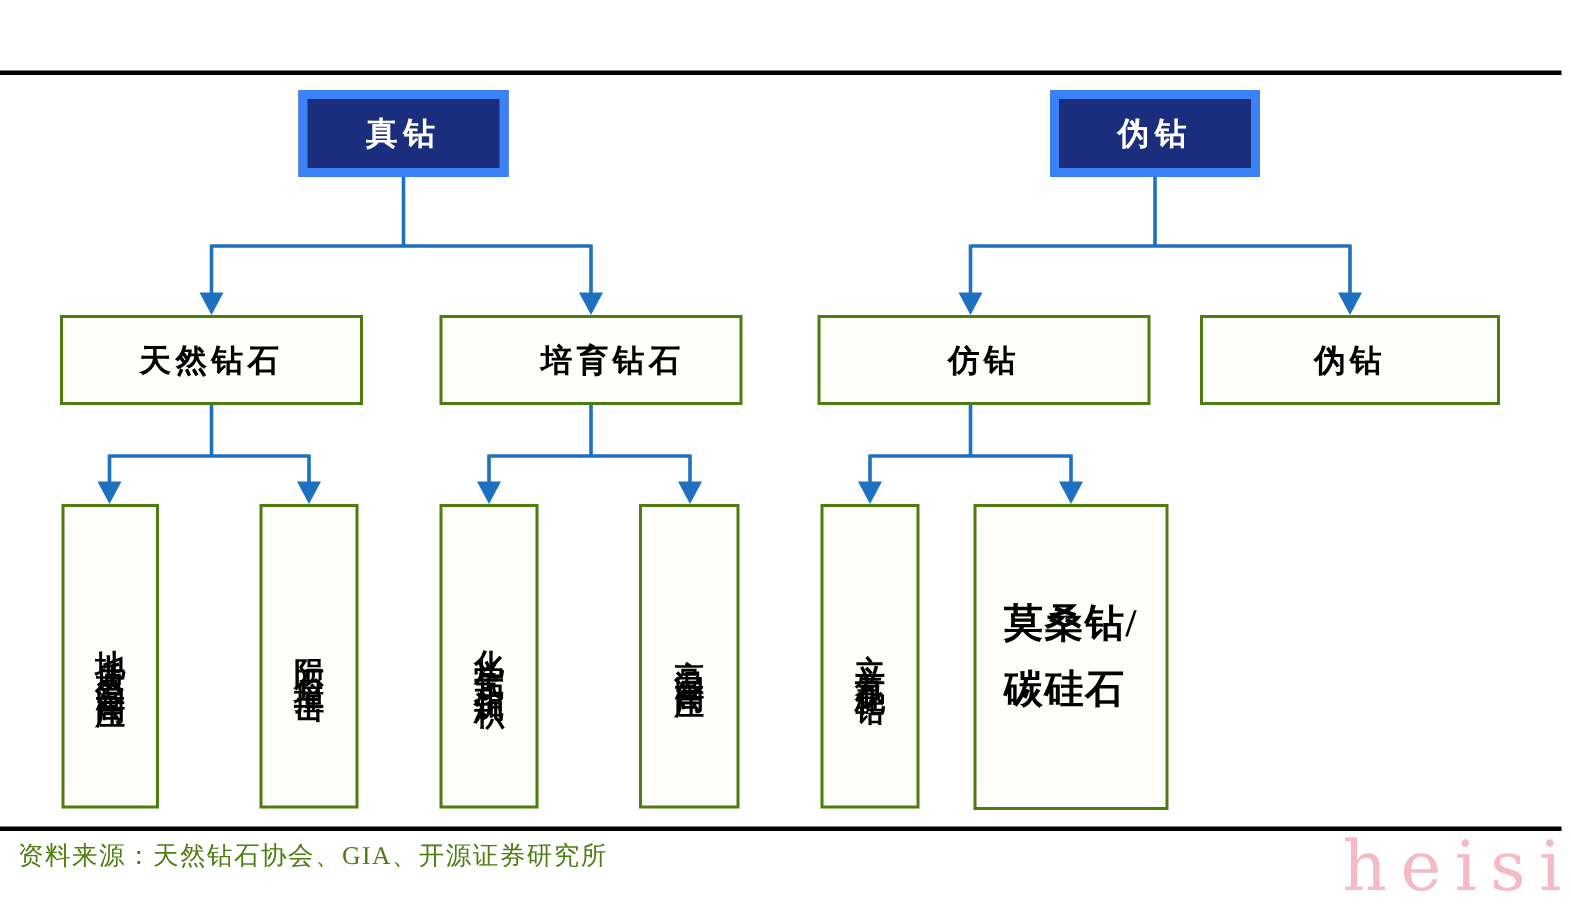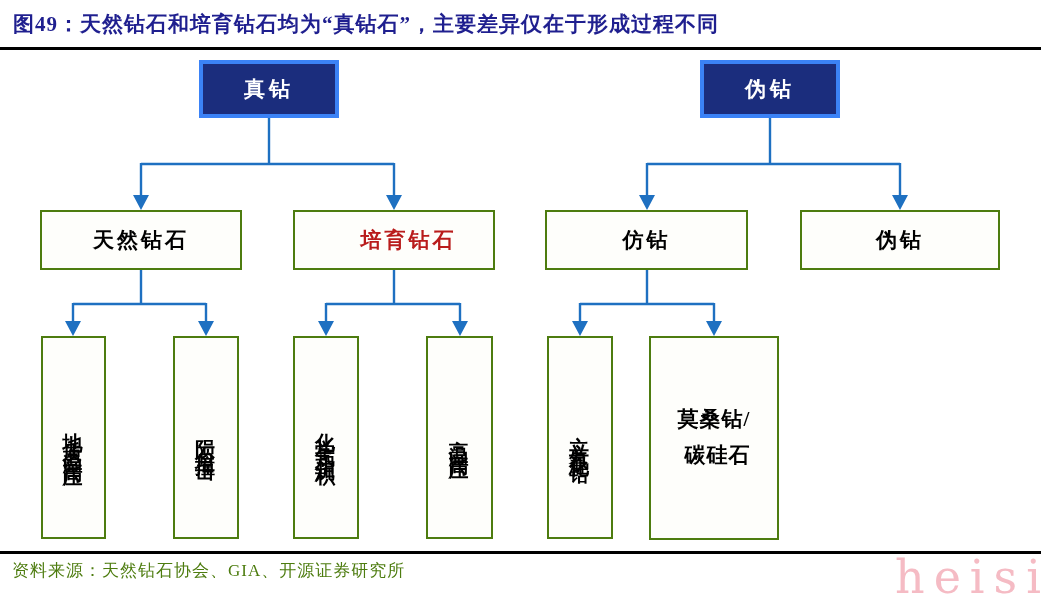--- a/index.html
+++ b/index.html
@@ -37,37 +37,37 @@
     align-items: center;
     justify-content: center;
     background: #FEFEFB;
     border: 2px solid #4d7c0f;
     font-family: "Liberation Serif", serif;
     font-weight: bold;
     color: #000000;
   }
   .root-node {
     background: #1B2D7D;
-    border: 4px solid #3b82f6;
+    border: 6px solid #3b82f6;
     color: #ffffff;
     font-size: 21px;
     letter-spacing: 4px;
   }
   .l2-node { font-size: 21px; letter-spacing: 3px; }
-  .red-label { color: #b91c1c; margin-left: 29px; }
+  .red-label { color: #000000; margin-left: 29px; }
   .v-node span {
     writing-mode: vertical-rl;
     text-orientation: upright;
     font-size: 20px;
     letter-spacing: 7px;
   }
   .wide-node span {
     white-space: pre-line;
-    text-align: right;
-    font-size: 21px;
+    text-align: left;
+    font-size: 26px;
     line-height: 1.7;
     letter-spacing: 1px;
   }
   .source-note {
     position: absolute;
     left: 12px; top: 559px;
     font-family: "Liberation Serif", serif;
     font-size: 17px;
     letter-spacing: 1px;
     color: #4d7c0f;
@@ -79,21 +79,20 @@
     font-size: 46px;
     letter-spacing: 9px;
     color: #F5BBC4;
   }
 </style>
 </head>
 <body>
 
 <div id="stage">
 
-  <div class="fig-title">图49：天然钻石和培育钻石均为“真钻石”，主要差异仅在于形成过程不同</div>
   <div class="rule rule-top"></div>
 
   <svg id="connectors" width="1047" height="607" viewBox="0 0 1047 607">
 
     <path d="M269 118 V164 M141 164 H394 M141 163 V197 M394 163 V197" fill="none" stroke="#1E70C1" stroke-width="2.4"></path>
     <polygon points="133,195 149,195 141,210" fill="#1E70C1"></polygon>
     <polygon points="386,195 402,195 394,210" fill="#1E70C1"></polygon>
 
     <path d="M770 118 V164 M647 164 H900 M647 163 V197 M900 163 V197" fill="none" stroke="#1E70C1" stroke-width="2.4"></path>
     <polygon points="639,195 655,195 647,210" fill="#1E70C1"></polygon>
@@ -118,21 +117,21 @@
   <div class="node root-node" style="left:700px; top:60px; width:140px; height:58px;">
     <span>伪钻</span>
   </div>
 
   <div class="node l2-node" style="left:40px; top:210px; width:202px; height:60px;">
     <span>天然钻石</span>
   </div>
   <div class="node l2-node" style="left:293px; top:210px; width:202px; height:60px;">
     <span class="red-label">培育钻石</span>
   </div>
-  <div class="node l2-node" style="left:545px; top:210px; width:203px; height:60px;">
+  <div class="node l2-node" style="left:545px; top:210px; width:222px; height:60px;">
     <span>仿钻</span>
   </div>
   <div class="node l2-node" style="left:800px; top:210px; width:200px; height:60px;">
     <span>伪钻</span>
   </div>
 
   <div class="node v-node" style="left:41px; top:336px; width:65px; height:203px;">
     <span>地质高温高压</span>
   </div>
   <div class="node v-node" style="left:173px; top:336px; width:66px; height:203px;">

